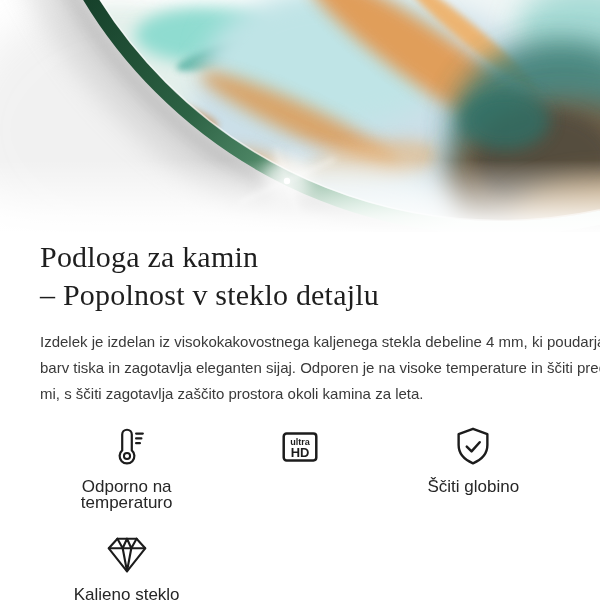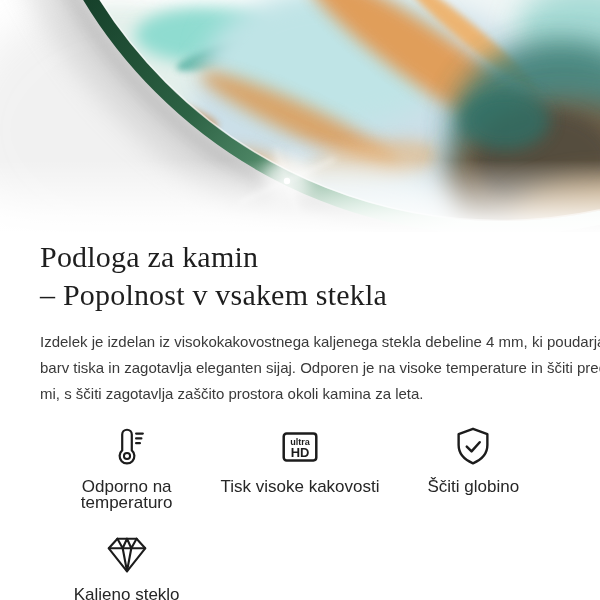--- a/index.html
+++ b/index.html
@@ -125,21 +125,21 @@
         </g>
 
         <rect x="0" y="150" width="600" height="86" fill="url(#fadeWhite)"></rect>
       </g>
     </svg>
   </div>
 
   <div class="content">
     <h1 class="page-title">
       <span>Podloga za kamin</span><br>
-      <span>– Popolnost v vsakem stekla</span>
+      <span>– Popolnost v steklo detajlu</span>
     </h1>
 
     <div class="description">
       <div class="line">Izdelek je izdelan iz visokokakovostnega kaljenega stekla debeline 4 mm, ki poudarja globino</div>
       <div class="line">barv tiska in zagotavlja eleganten sijaj. Odporen je na visoke temperature in ščiti pred poškodba-</div>
       <div class="line">mi, s ščiti zagotavlja zaščito prostora okoli kamina za leta.</div>
     </div>
 
     <div class="features">
 
@@ -159,21 +159,20 @@
       </div>
 
       <div class="feature">
         <div class="icon-box">
           <svg width="46" height="46" viewBox="0 0 48 48">
             <rect class="icon-stroke" stroke-width="2.6" x="7" y="10" width="34" height="28" rx="3"></rect>
             <text x="24" y="22" text-anchor="middle" font-family="Liberation Sans, sans-serif" font-size="9.5" font-weight="600" fill="#1c1c1c">ultra</text>
             <text x="24" y="34" text-anchor="middle" font-family="Liberation Sans, sans-serif" font-size="13.5" font-weight="800" fill="#1c1c1c">HD</text>
           </svg>
         </div>
-        <div class="label">Tisk visoke kakovosti</div>
       </div>
 
       <div class="feature">
         <div class="icon-box">
           <svg width="46" height="46" viewBox="0 0 48 48">
             <path class="icon-stroke" stroke-width="2.5" stroke-linejoin="round" d="M24,5 L39,10.5 V22 c0,9.5 -6.5,15.5 -15,19 c-8.5,-3.5 -15,-9.5 -15,-19 V10.5 Z"></path>
             <path class="icon-stroke" stroke-width="2.6" stroke-linecap="round" stroke-linejoin="round" d="M17.5,23.5 L22.5,28.5 L31,19"></path>
           </svg>
         </div>
         <div class="label">Ščiti globino</div>

